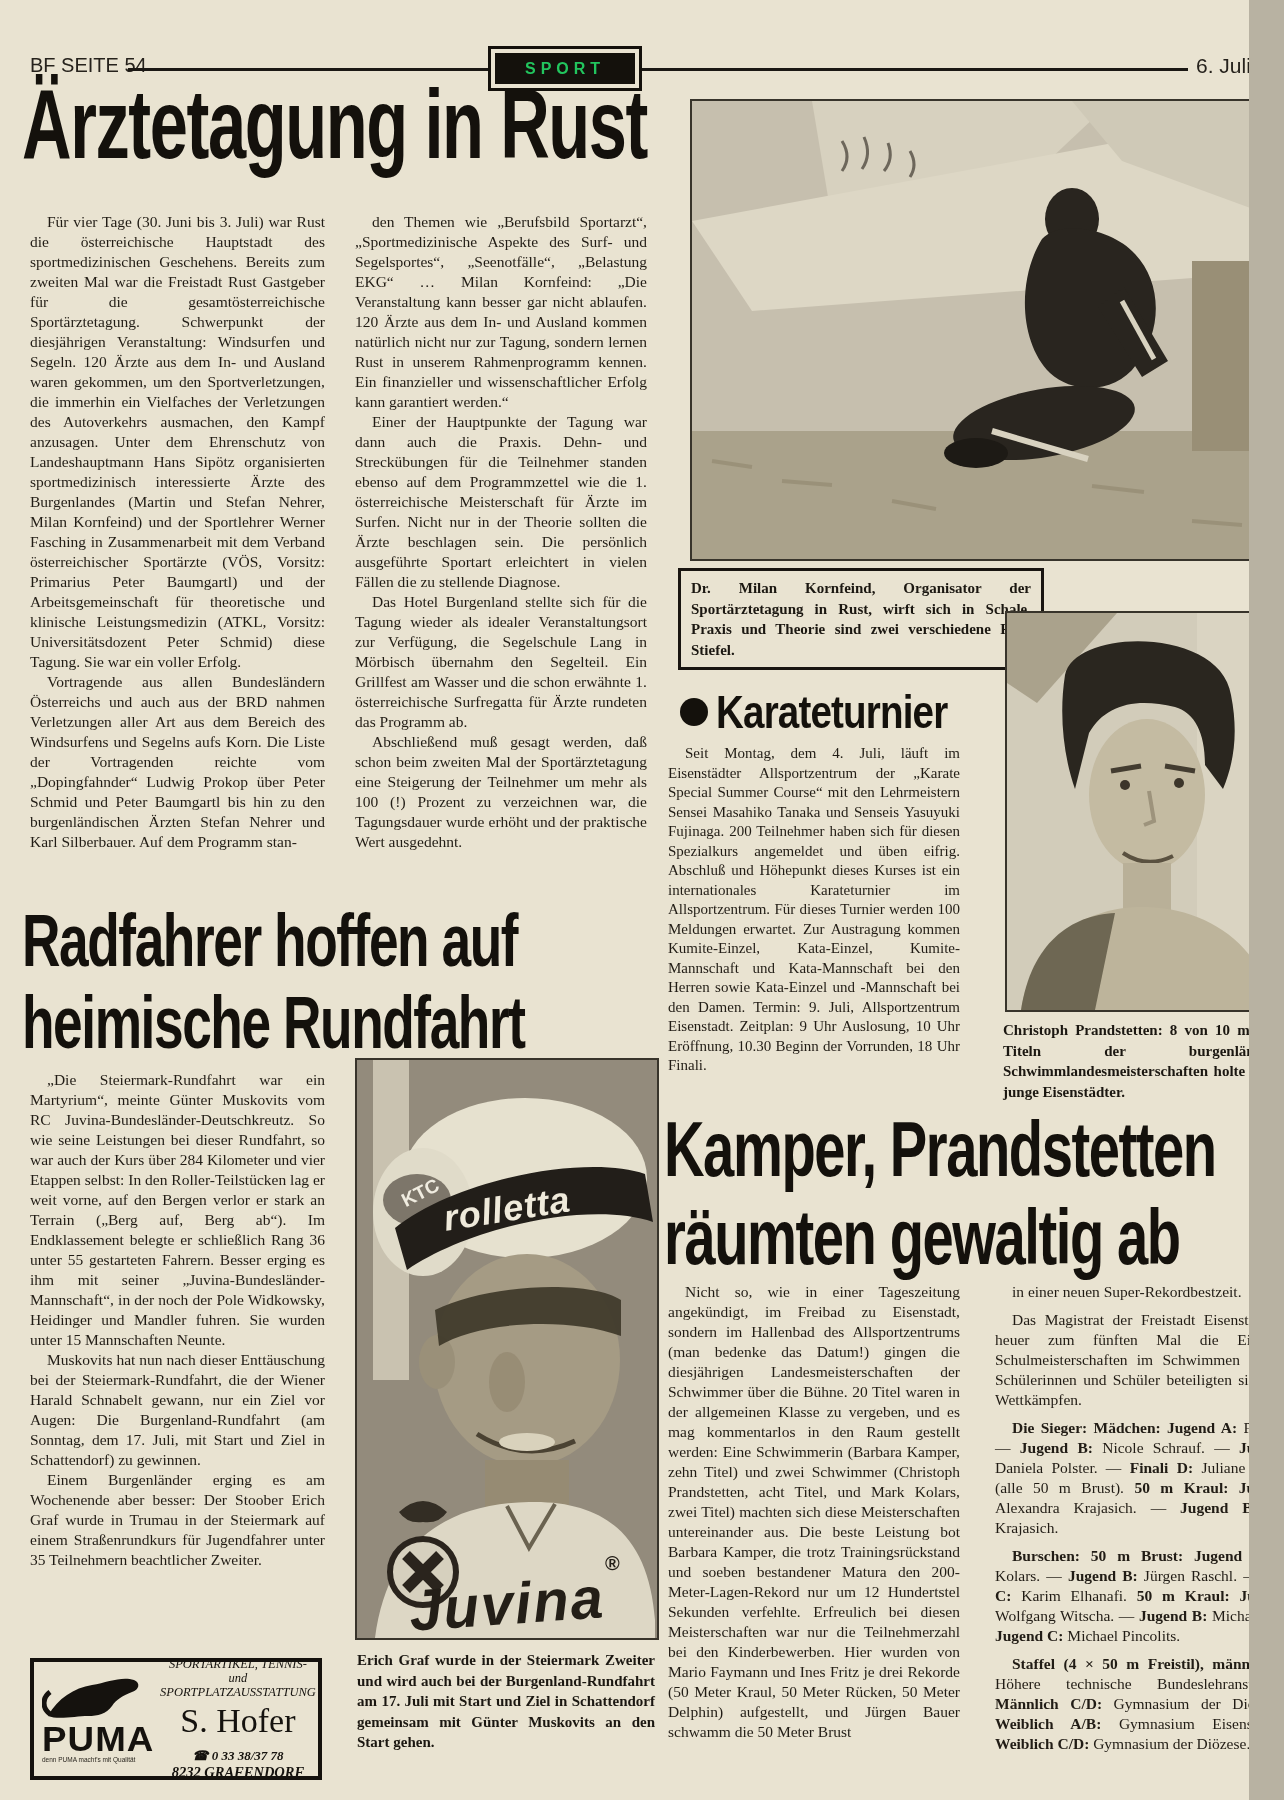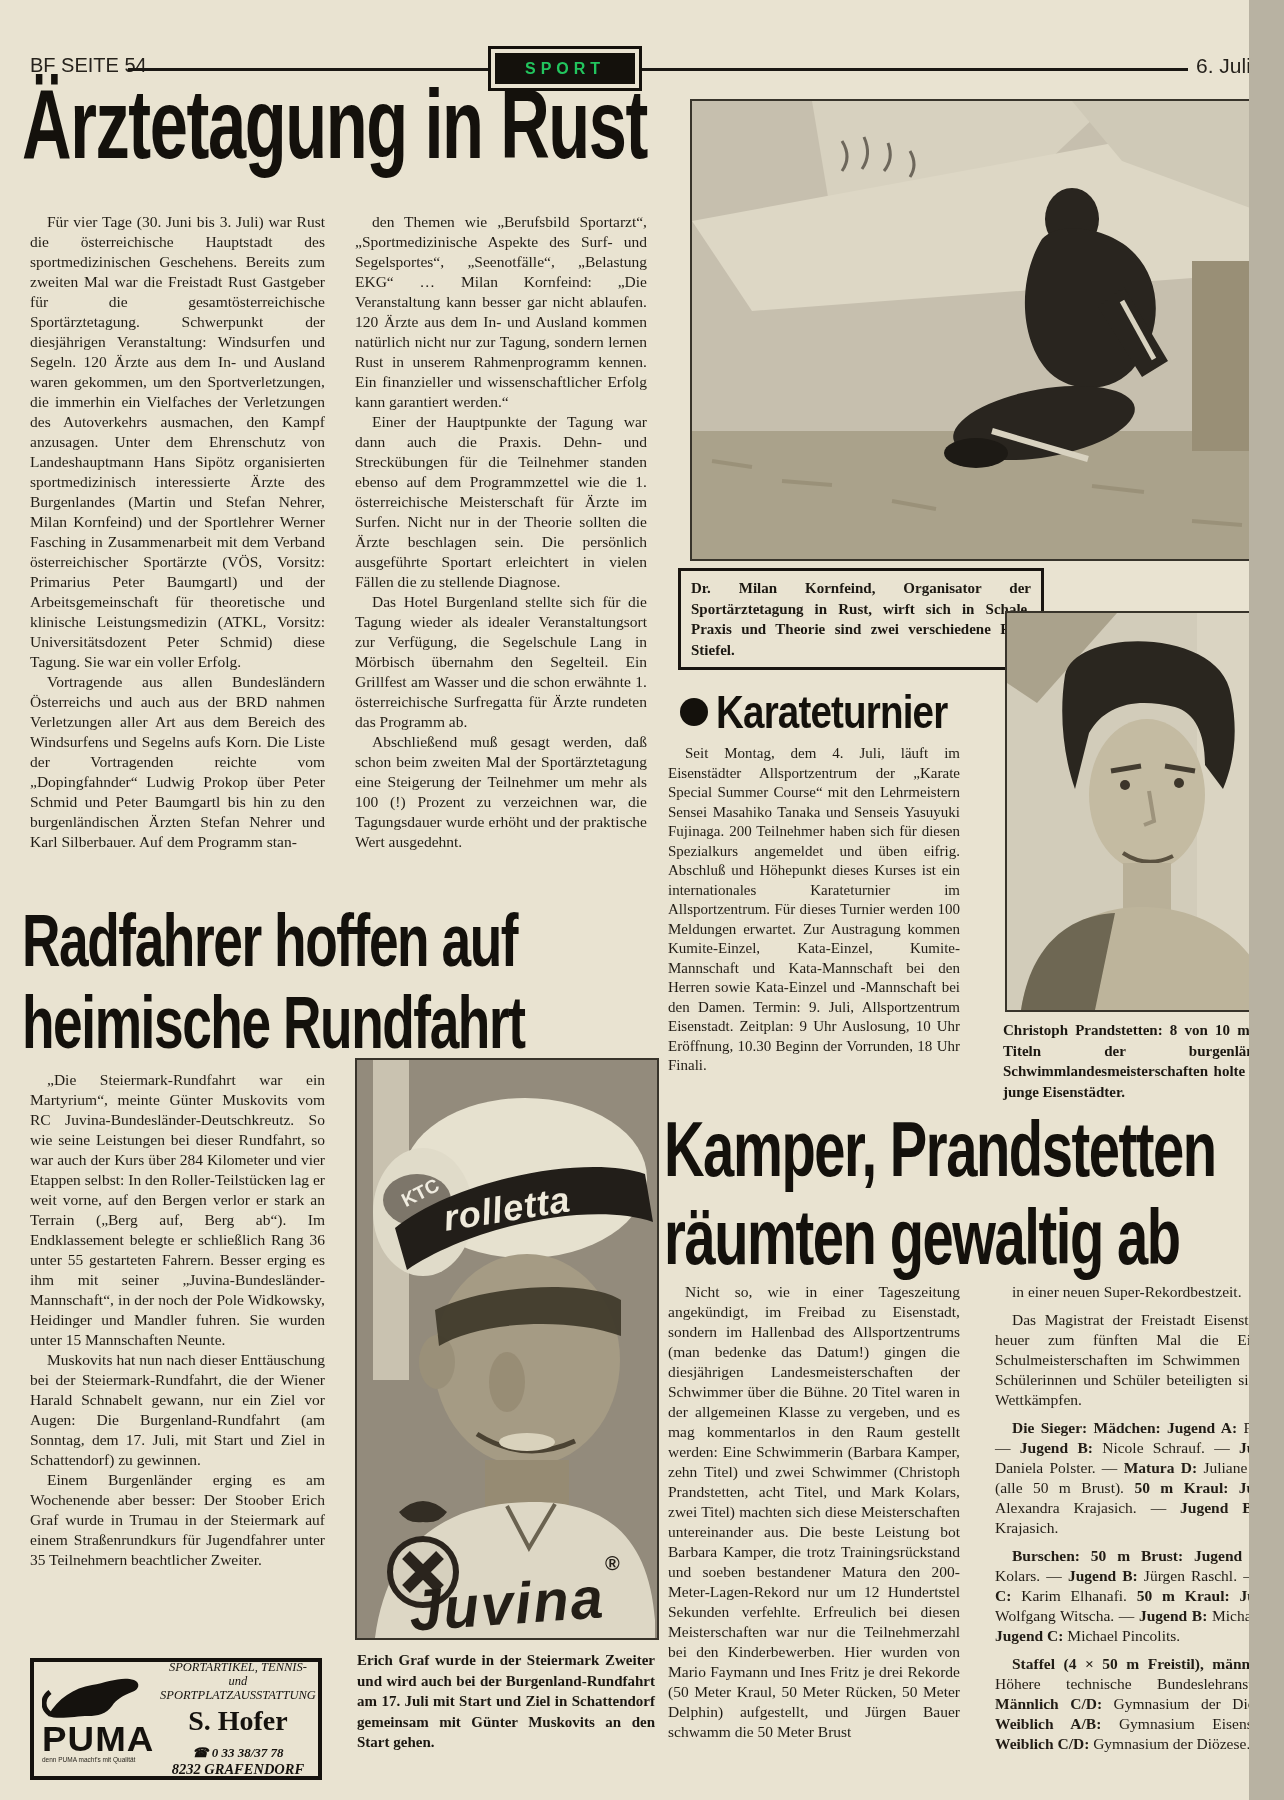--- a/index.html
+++ b/index.html
@@ -24,21 +24,21 @@
   .karate-label{font-family:"Liberation Sans",sans-serif;font-weight:bold;font-size:47px;
                 letter-spacing:-1px;transform:scaleX(.82);transform-origin:0 50%;white-space:nowrap;color:#14110c;}
   .capbox{border:3px solid #191511;padding:7px 10px;background:#e9e3d1;}
   .ad-box{border:4px solid #15120e;display:flex;align-items:center;padding:5px 8px;background:#e9e3d1;}
   .ad-left{width:118px;flex:none;text-align:left;}
   .puma-word{font-family:"Liberation Sans",sans-serif;font-weight:bold;font-size:35px;
              letter-spacing:1px;color:#15120e;line-height:30px;transform:scaleX(1.05);transform-origin:0 50%;}
   .puma-slogan{font-size:6.5px;color:#2a261f;font-family:"Liberation Sans",sans-serif;margin-top:2px;}
   .ad-right{flex:1;text-align:center;color:#15120e;}
   .ad-cat1{font-style:italic;font-size:12.5px;line-height:14px;font-weight:normal;}
-  .ad-name{font-size:28px;font-weight:bold;margin:3px 0 8px;}
+  .ad-name{font-size:34px;font-weight:normal;margin:3px 0 8px;}
   .ad-phone{font-style:italic;font-size:13px;font-weight:bold;}
   .ad-city{font-style:italic;font-size:14.5px;font-weight:bold;}
   .photo-label{position:absolute;font-family:"Liberation Sans",sans-serif;font-weight:bold;}
 </style>
 </head>
 <body>
 
 <div id="page">
 
   <div class="abs sans" style="left:30px;top:54px;font-size:20px;color:#26221c;">BF SEITE 54</div>
@@ -149,21 +149,21 @@
 
   <div class="abs headline" style="left:664px;top:1108px;font-size:78px;line-height:82px;transform:scaleX(.72);">Kamper, Prandstetten</div>
   <div class="abs headline" style="left:664px;top:1196px;font-size:78px;line-height:82px;transform:scaleX(.72);">räumten gewaltig ab</div>
 
   <div class="abs body-text" style="left:668px;top:1282px;width:292px;">
     <p>Nicht so, wie in einer Tageszeitung angekündigt, im Freibad zu Eisenstadt, sondern im Hallenbad des Allsportzentrums (man bedenke das Datum!) gingen die diesjährigen Landesmeisterschaften der Schwimmer über die Bühne. 20 Titel waren in der allgemeinen Klasse zu vergeben, und es mag kommentarlos in den Raum gestellt werden: Eine Schwimmerin (Barbara Kamper, zehn Titel) und zwei Schwimmer (Christoph Prandstetten, acht Titel, und Mark Kolars, zwei Titel) machten sich diese Meisterschaften untereinander aus. Die beste Leistung bot Barbara Kamper, die trotz Trainingsrückstand und soeben bestandener Matura den 200-Meter-Lagen-Rekord nur um 12 Hundertstel Sekunden verfehlte. Erfreulich bei diesen Meisterschaften war nur die Teilnehmerzahl bei den Kinderbewerben. Hier wurden von Mario Faymann und Ines Fritz je drei Rekorde (50 Meter Kraul, 50 Meter Rücken, 50 Meter Delphin) aufgestellt, und Jürgen Bauer schwamm die 50 Meter Brust</p>
   </div>
   <div class="abs body-text smallgap" style="left:995px;top:1282px;width:318px;">
     <p><span>in einer neuen Super-Rekordbestzeit.</span></p>
     <p><span>Das Magistrat der Freistadt Eisenstadt führte heuer zum fünften Mal die Eisenstädter Schulmeisterschaften im Schwimmen durch. 95 Schülerinnen und Schüler beteiligten sich an den Wettkämpfen.</span></p>
-    <p><b>Die Sieger: Mädchen: Jugend A: </b><span>Petra Kiss. — </span><b>Jugend B: </b><span>Nicole Schrauf. — </span><b>Jugend C: </b><span>Daniela Polster. — </span><b>Matura D: </b><span>Juliane Opferkuh (alle 50 m Brust). </span><b>50 m Kraul: Jugend A: </b><span>Alexandra Krajasich. — </span><b>Jugend B: </b><span>Nicole Krajasich.</span></p>
+    <p><b>Die Sieger: Mädchen: Jugend A: </b><span>Petra Kiss. — </span><b>Jugend B: </b><span>Nicole Schrauf. — </span><b>Jugend C: </b><span>Daniela Polster. — </span><b>Finali D: </b><span>Juliane Opferkuh (alle 50 m Brust). </span><b>50 m Kraul: Jugend A: </b><span>Alexandra Krajasich. — </span><b>Jugend B: </b><span>Nicole Krajasich.</span></p>
     <p><b>Burschen: 50 m Brust: Jugend A: </b><span>Mark Kolars. — </span><b>Jugend B: </b><span>Jürgen Raschl. — </span><b>Jugend C: </b><span>Karim Elhanafi. </span><b>50 m Kraul: Jugend A: </b><span>Wolfgang Witscha. — </span><b>Jugend B: </b><span>Michael Edl. — </span><b>Jugend C: </b><span>Michael Pincolits.</span></p>
     <p><b>Staffel (4 × 50 m Freistil), männlich A/B: </b><span>Höhere technische Bundeslehranstalt. — </span><b>Männlich C/D: </b><span>Gymnasium der Diözese. — </span><b>Weiblich A/B: </b><span>Gymnasium Eisenstadt. — </span><b>Weiblich C/D: </b><span>Gymnasium der Diözese.</span></p>
   </div>
 
   <div class="abs ad-box" style="left:30px;top:1658px;width:268px;height:104px;">
     <div class="ad-left">
       <svg width="104" height="44" viewBox="0 0 104 44">
         <path d="M6,40 C16,22 32,12 50,9 C66,6 80,0 92,4 C99,7 97,14 90,16 C80,20 74,24 70,30 C64,38 56,40 46,40 C34,40 16,44 6,40 Z" fill="#15120e"></path>
         <path d="M8,38 C0,32 0,22 8,16" stroke="#15120e" stroke-width="5" fill="none"></path>
       </svg>

